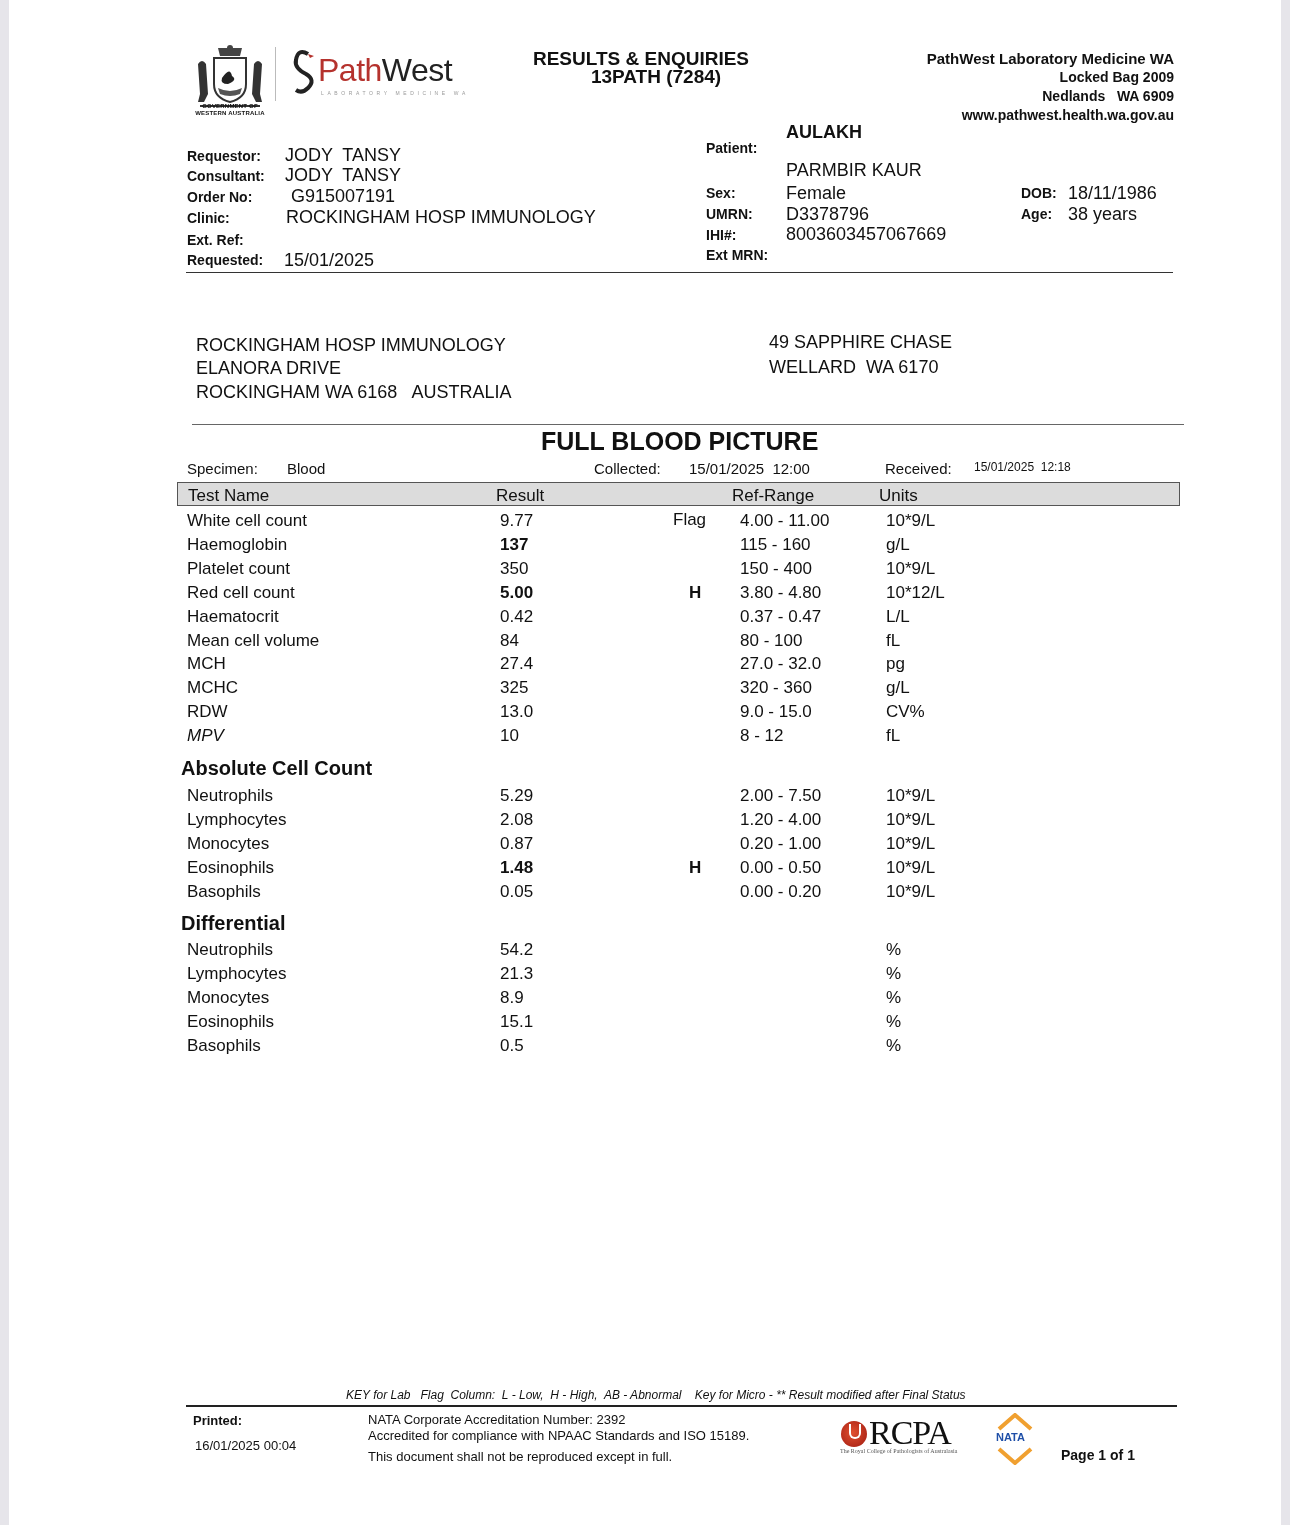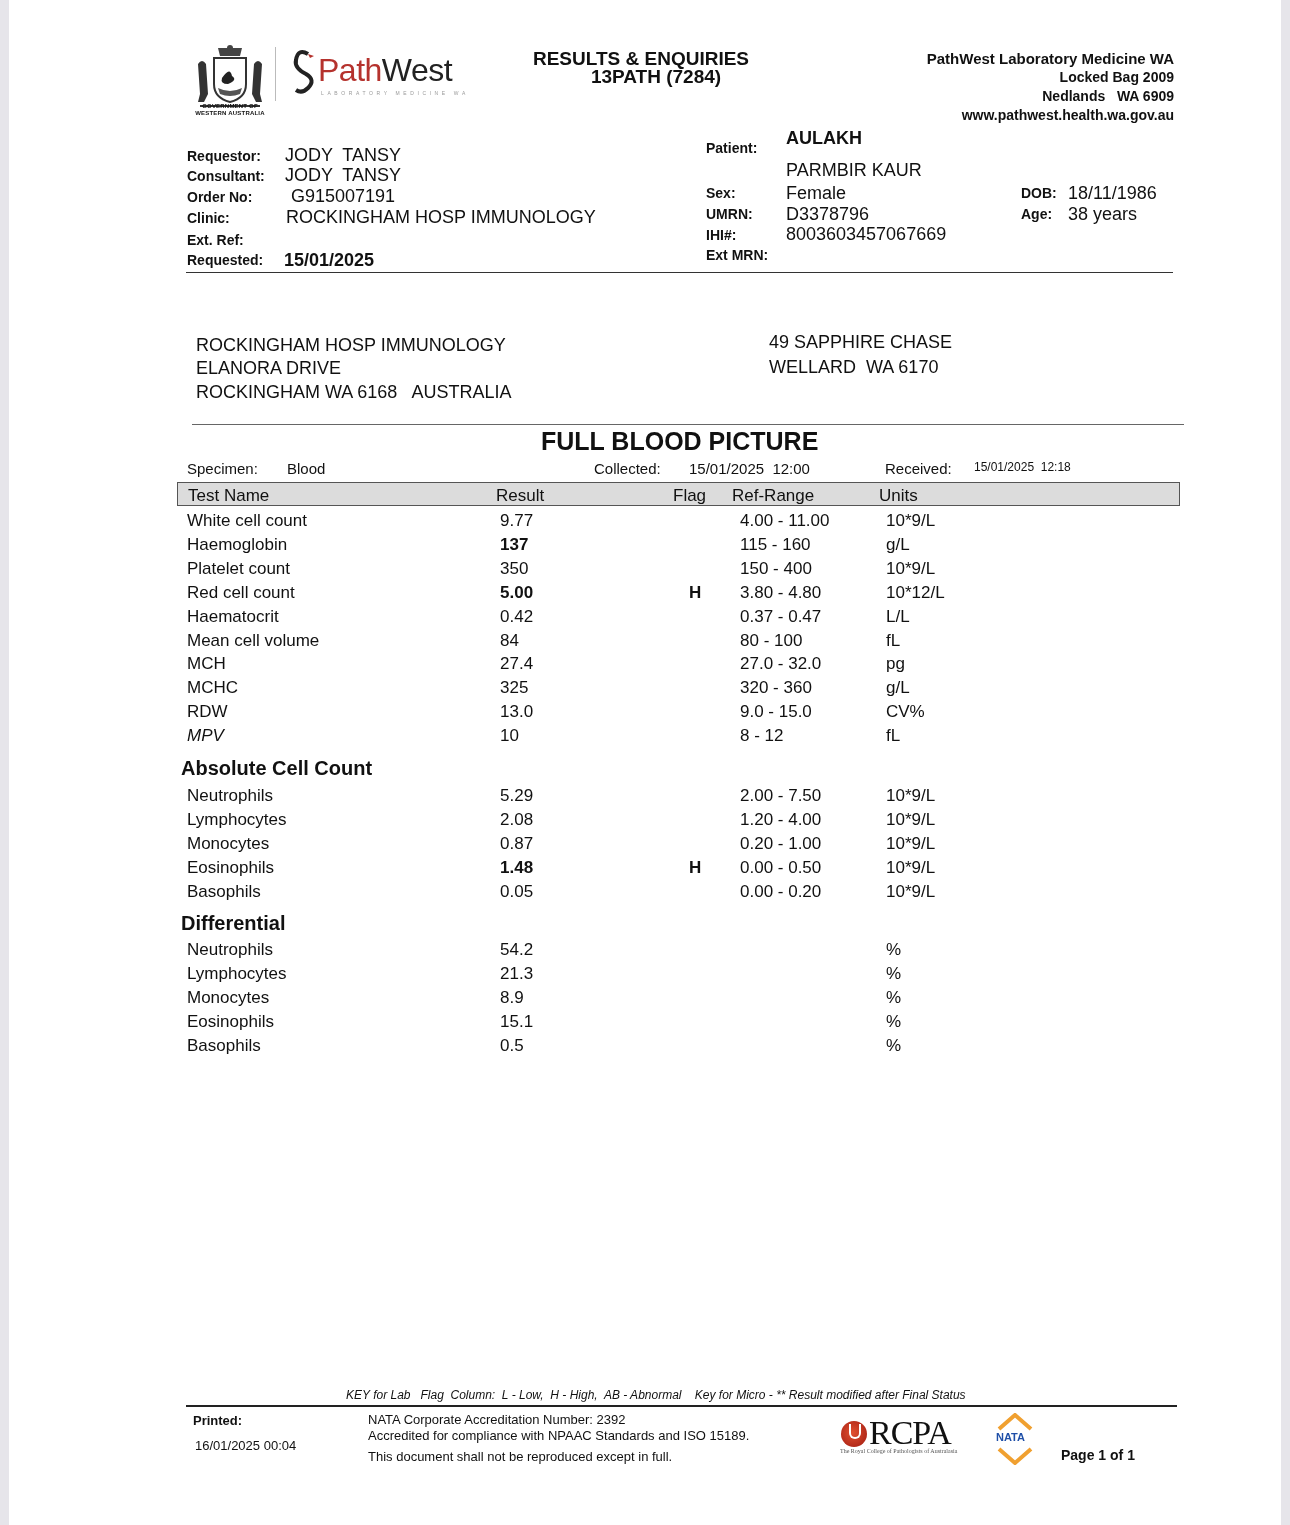--- a/index.html
+++ b/index.html
@@ -95,24 +95,24 @@
 <div class="abs val" style="left:285px; top:145px; white-space:pre;">JODY  TANSY</div>
 <div class="abs lbl" style="left:187px; top:168px;">Consultant:</div>
 <div class="abs val" style="left:285px; top:165px; white-space:pre;">JODY  TANSY</div>
 <div class="abs lbl" style="left:187px; top:189px;">Order No:</div>
 <div class="abs val" style="left:291px; top:186px;">G915007191</div>
 <div class="abs lbl" style="left:187px; top:210px;">Clinic:</div>
 <div class="abs val" style="left:286px; top:207px;">ROCKINGHAM HOSP IMMUNOLOGY</div>
 <div class="abs lbl" style="left:187px; top:232px;">Ext. Ref:</div>
 <div class="abs val" style="left:285px; top:229px;"></div>
 <div class="abs lbl" style="left:187px; top:252px;">Requested:</div>
-<div class="abs val" style="left:284px; top:250px;font-weight:bold;">15/01/2025</div>
+<div class="abs val" style="left:284px; top:250px;">15/01/2025</div>
 
 <div class="abs lbl" style="left:706px; top:140px;">Patient:</div>
-<div class="abs val" style="left:786px; top:128px; font-weight:bold;">AULAKH</div>
+<div class="abs val" style="left:786px; top:122px; font-weight:bold;">AULAKH</div>
 <div class="abs val" style="left:786px; top:160px;">PARMBIR KAUR</div>
 <div class="abs lbl" style="left:706px; top:185px;">Sex:</div>
 <div class="abs val" style="left:786px; top:183px;">Female</div>
 <div class="abs lbl" style="left:706px; top:206px;">UMRN:</div>
 <div class="abs val" style="left:786px; top:204px;">D3378796</div>
 <div class="abs lbl" style="left:706px; top:227px;">IHI#:</div>
 <div class="abs val" style="left:786px; top:224px;">8003603457067669</div>
 <div class="abs lbl" style="left:706px; top:247px;">Ext MRN:</div>
 <div class="abs val" style="left:786px; top:245px;"></div>
 <div class="abs lbl" style="left:1021px; top:185px;">DOB:</div>
@@ -134,21 +134,21 @@
 <div class="abs" style="left:187px; top:460px; font-size:15px;">Specimen:</div>
 <div class="abs" style="left:287px; top:460px; font-size:15px;">Blood</div>
 <div class="abs" style="left:594px; top:460px; font-size:15px;">Collected:</div>
 <div class="abs" style="left:689px; top:460px; font-size:15px; white-space:pre;">15/01/2025  12:00</div>
 <div class="abs" style="left:885px; top:460px; font-size:15px;">Received:</div>
 <div class="abs" style="left:974px; top:460px; font-size:12px; white-space:pre;">15/01/2025  12:18</div>
 
 <div class="tbl-head">
   <span class="th" style="left:10px;">Test Name</span>
   <span class="th" style="left:318px;">Result</span>
-  <span class="th" style="left:495px;">Flag</span>
+  <span class="th" style="left:495px;margin-top:24px;">Flag</span>
   <span class="th" style="left:554px;">Ref-Range</span>
   <span class="th" style="left:701px;">Units</span>
 </div>
 
 <div id="main-rows">
     <div class="row" style="top: 511px;">
       <span class="c c-name" style="left: 187px;">White cell count</span>
       <span class="c c-res" style="left: 500px;">9.77</span>
       <span class="c c-flag" style="left: 689px;"></span>
       <span class="c c-range" style="left: 740px;">4.00 - 11.00</span>

